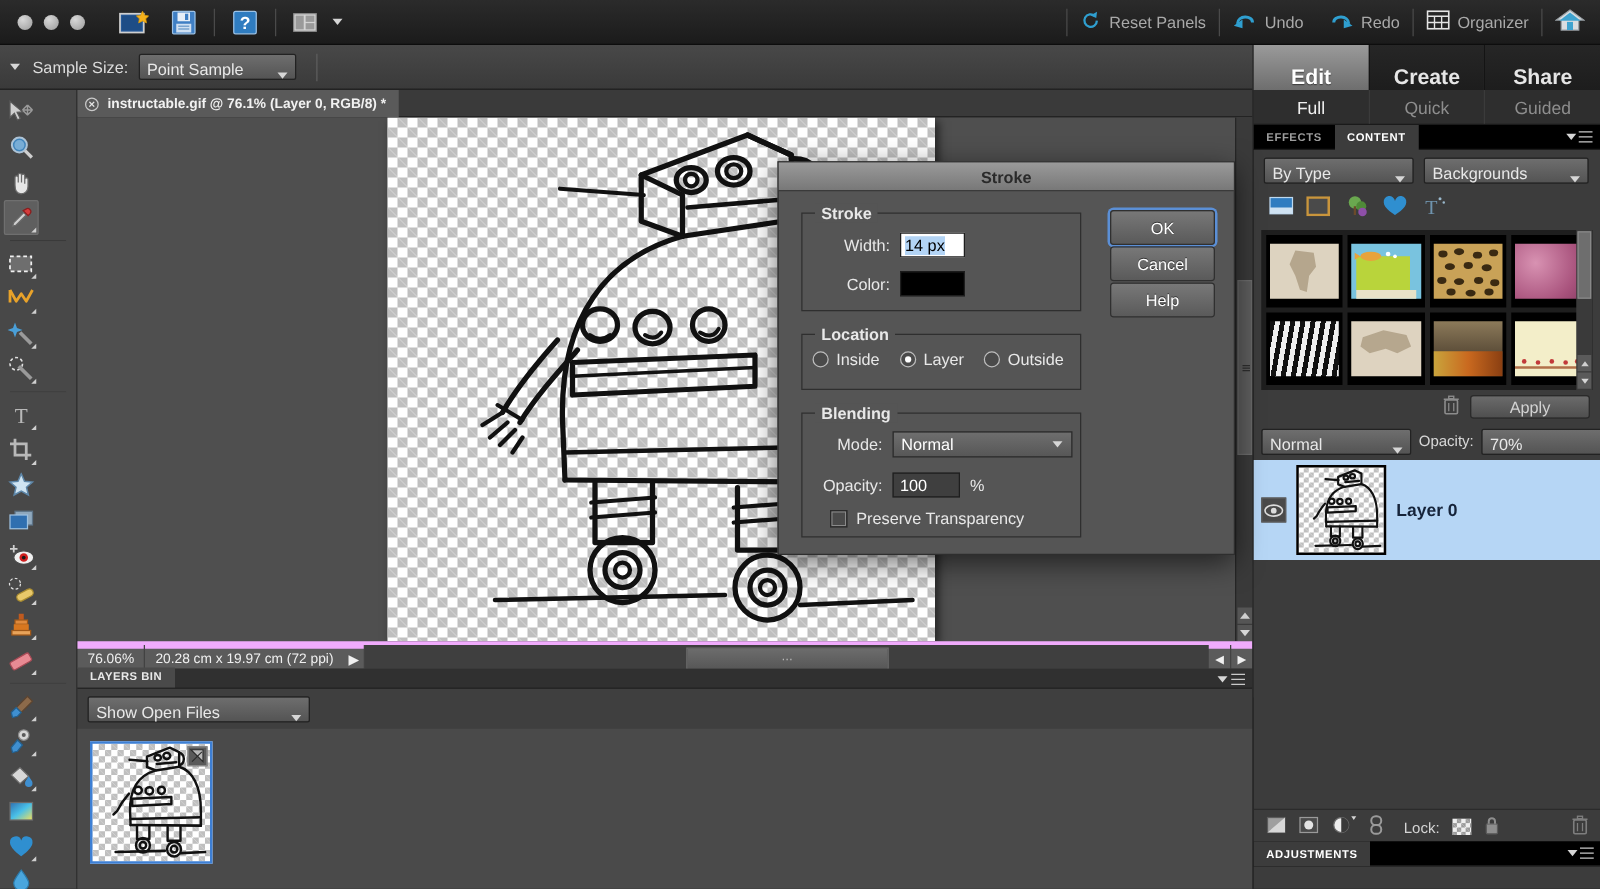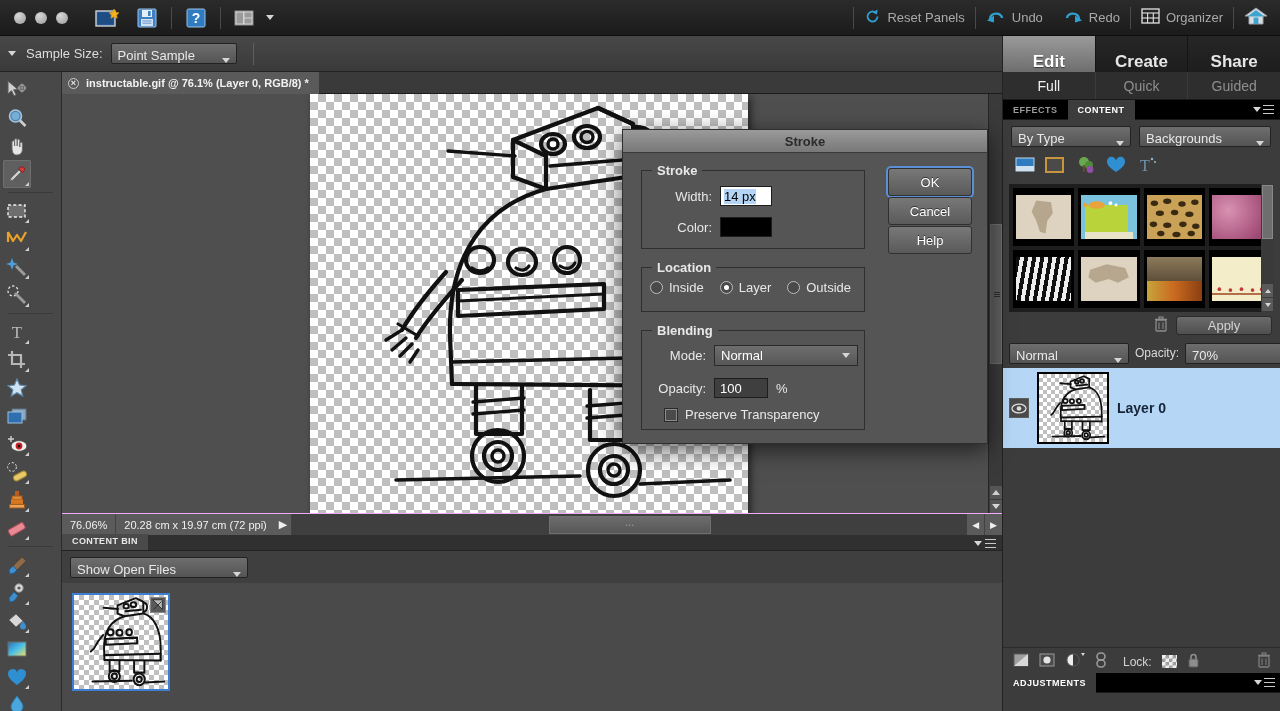--- a/index.html
+++ b/index.html
@@ -69,21 +69,21 @@
     background-size:16px 16px; background-position:0 0, 8px 8px; background-color:#ffffff;
     box-shadow:3px 3px 7px rgba(0,0,0,.55);
   }
   #robot { position:absolute; left:0; top:0; width:438px; height:419px; }
   
   #vscroll { position:absolute; right:0; top:22px; width:14px; height:419px; background:#3a3a3a; border-left:1px solid #262626; }
   #vthumb { position:absolute; left:1px; top:130px; width:12px; height:140px; background:#5e5e5e; border:1px solid #6d6d6d;}
   .sarrow { position:absolute; left:1px; width:12px; height:13px; background:#555; display:flex;align-items:center;justify-content:center;}
   
   #statusbar { position:absolute; left:0; bottom:0; width:940px; height:22px; background:#5b5b5b;
-               border-top:1px solid #f0abfc; display:flex; align-items:center; font-size:11px; color:#f0f0f0; }
+               border-top:6px solid #f0abfc; display:flex; align-items:center; font-size:11px; color:#f0f0f0; }
   .sb-cell { padding:0 8px; border-right:1px solid #424242; height:22px; display:flex; align-items:center; }
   #hscroll { flex:1; height:22px; background:#3f3f3f; position:relative; }
   #hthumb { position:absolute; top:2px; left:38%; width:24%; height:18px;
             background:linear-gradient(#6c6c6c,#575757); border:1px solid #6f6f6f; display:flex;align-items:center;justify-content:center;color:#bdbdbd;}
 
   
   #projectbin { position:absolute; left:62px; top:535px; width:940px; height:176px; background:#3f3f3f; }
   #pb-head { height:16px; background:#303030; display:flex; align-items:flex-end; border-bottom:1px solid #222; }
   #pb-tab { background:#4a4a4a; color:#e9e9e9; font-size:9px; font-weight:bold; letter-spacing:.4px;
             padding:2px 10px 2px 10px; height:16px; }
@@ -552,21 +552,21 @@
         <span style="font-size:9px;">⋯</span>
       </div>
     </div>
     <div class="sb-cell" style="padding:0 5px;font-size:9px;">◀</div>
     <div class="sb-cell" style="padding:0 5px;font-size:9px;border-right:none;">▶</div>
   </div>
 </div>
 
 <div id="projectbin">
   <div id="pb-head">
-    <div id="pb-tab">CONTENT BIN</div>
+    <div id="pb-tab">LAYERS BIN</div>
     <div id="pb-menu">
       <span class="caret" style="display:inline-block;vertical-align:middle;"></span>
       <span class="burger" style="display:inline-flex;vertical-align:middle;">
           <i></i>
           <i></i>
           <i></i>
         </span>
     </div>
   </div>
   <div id="pb-bar">

